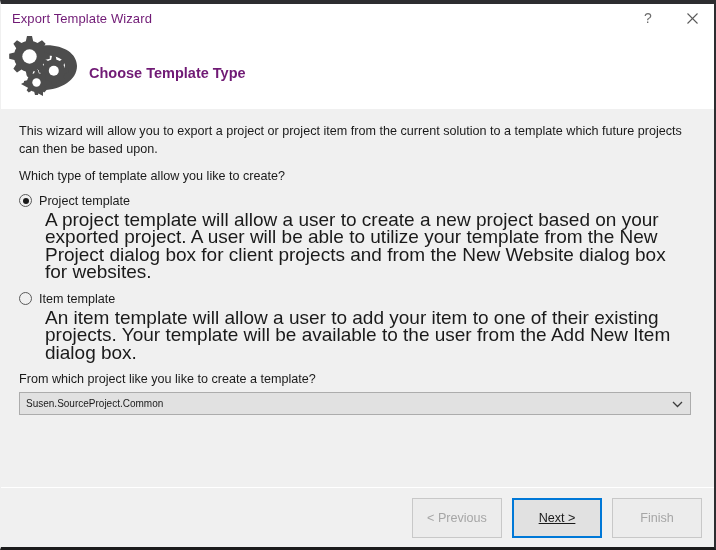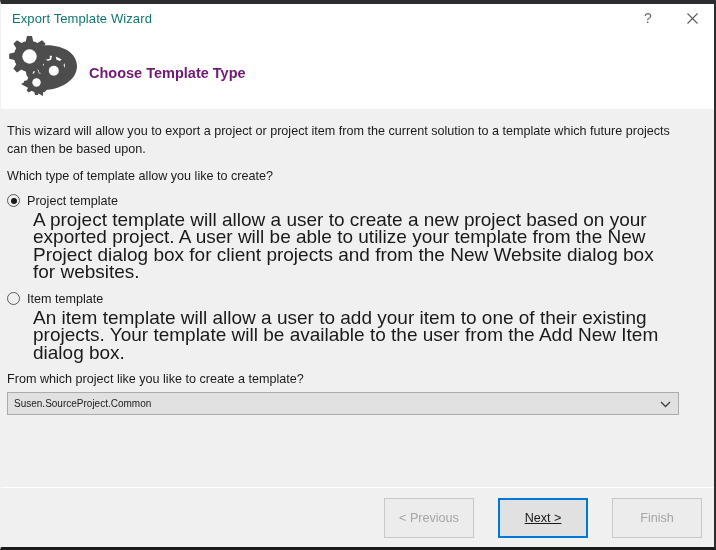--- a/index.html
+++ b/index.html
@@ -31,21 +31,21 @@
   #title-bar {
     height: 28px;
     background: #ffffff;
     display: flex;
     align-items: center;
     flex: 0 0 auto;
     position: relative;
   }
   #title-text {
     font-size: 13px;
-    color: #0f766e;
+    color: #701a75;
     padding-left: 11px;
     letter-spacing: 0.1px;
     white-space: nowrap;
   }
   #title-bar-buttons {
     position: absolute;
     right: 0;
     top: 0;
     height: 28px;
     display: flex;
@@ -86,21 +86,21 @@
     font-weight: bold;
     color: #701a75;
     margin-left: 88px;
     margin-top: 4px;
   }
 
   
   #body-area {
     flex: 1 1 auto;
     background: #f0f0f0;
-    padding: 14px 18px 0 6px;
+    padding: 14px 18px 0 18px;
     box-sizing: border-box;
     position: relative;
   }
   .para {
     font-size: 12.6px;
     color: #1a1a1a;
     line-height: 17.5px;
     margin: 0 0 10px 0;
     max-width: 672px;
   }
@@ -193,21 +193,21 @@
     background: #f0f0f0;
     display: flex;
     align-items: center;
     justify-content: flex-end;
     padding-right: 12px;
     box-sizing: border-box;
   }
   .wizard-btn {
     width: 90px;
     height: 40px;
-    margin-left: 24px;
+    margin-left: 10px;
     box-sizing: border-box;
     background: #e1e1e1;
     border: 1px solid #adadad;
     font-family: "Liberation Sans", sans-serif;
     font-size: 12.6px;
     color: #1a1a1a;
     display: flex;
     align-items: center;
     justify-content: center;
     cursor: default;

